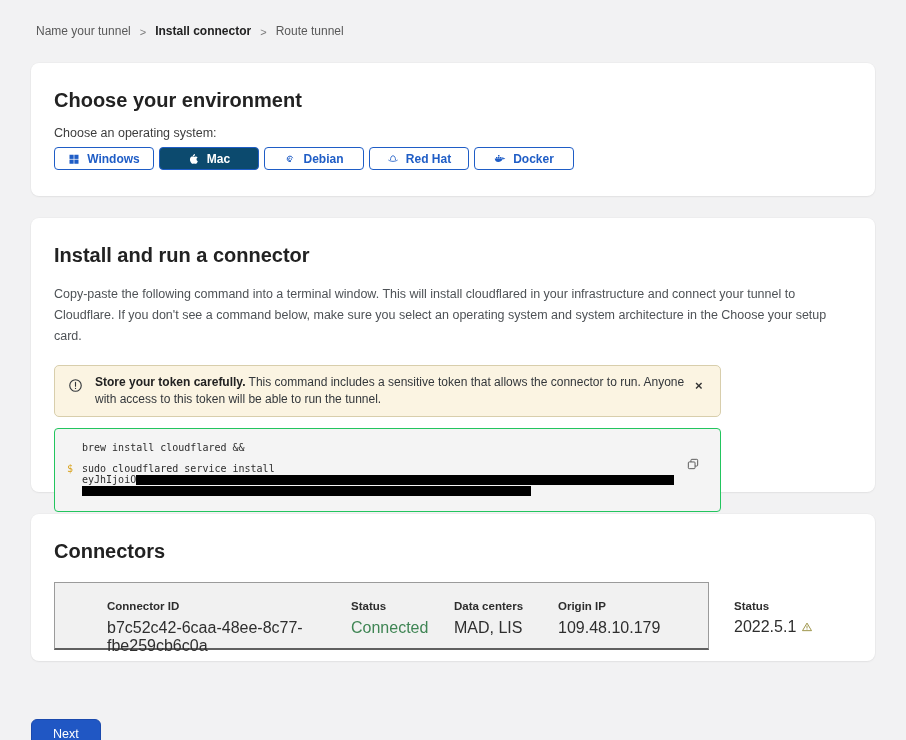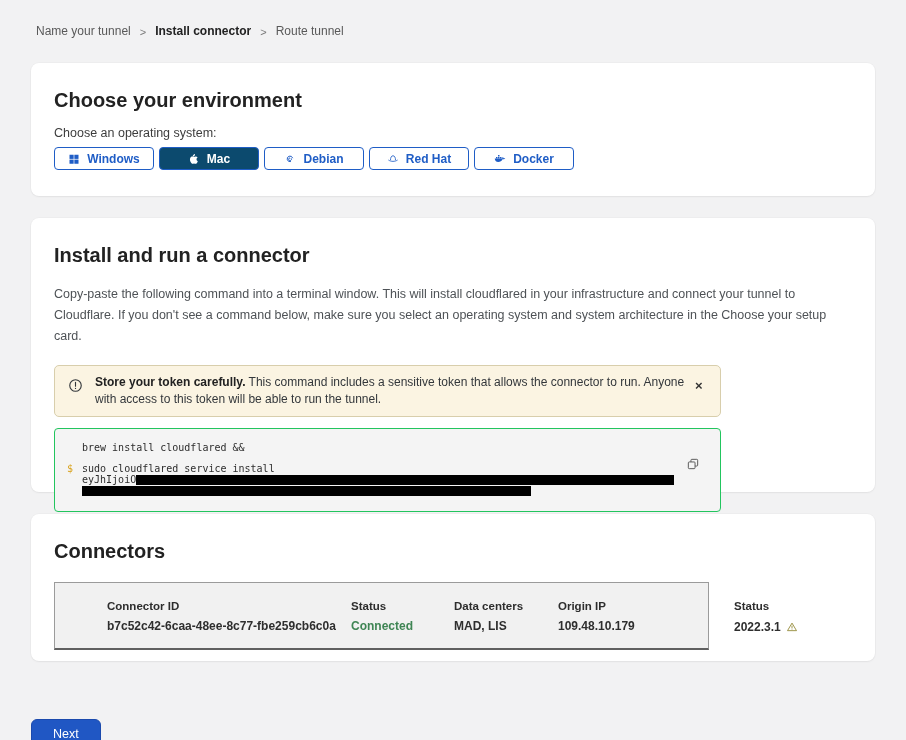--- a/index.html
+++ b/index.html
@@ -85,21 +85,21 @@
     margin-top: 19px; margin-left: 0; width: 655px; height: 68px;
     background: #f1f1f1;
     border: 1px solid #9b9b9b; border-bottom: 2px solid #606060;
     padding: 17px 10px 0 52px;
     display: grid;
     grid-template-columns: 244px 103px 104px 176px 1fr;
     grid-template-rows: 19px 16px;
     align-content: start;
   }
   .th { font-size: 11.5px; font-weight: bold; color: #2d2d2d; }
-  .td { font-size: 12px; color: #2e2e2e; font-weight: bold; }
+  .td { font-size: 16px; color: #2e2e2e; }
   .td.status { color: #3f8554; }
   .td.version { display: flex; align-items: center; gap: 5px; }
   .td.version svg { width: 12px; height: 12px; }
 
   
   .next-btn {
     margin-top: 36px; margin-left: 0;
     background: #2057c4; border: 1px solid #1b4aad; border-radius: 6px;
     color: #fff; font-size: 12.5px; font-family: "Liberation Sans", sans-serif;
     padding: 7px 21px; cursor: pointer;
@@ -240,21 +240,21 @@
       <div class="th">Status</div>
       <div class="th">Data centers</div>
       <div class="th">Origin IP</div>
       <div class="th">Status</div>
 
       <div class="td">b7c52c42-6caa-48ee-8c77-fbe259cb6c0a</div>
       <div class="td status">Connected</div>
       <div class="td">MAD, LIS</div>
       <div class="td">109.48.10.179</div>
       <div class="td version">
-        <span>2022.3.1</span>
+        <span>2022.5.1</span>
         <span style="display:flex;">
           <svg viewBox="0 0 24 24" fill="none" stroke="#8f842e" stroke-width="1.7" stroke-linejoin="round">
               <path d="M12 4.2 21 19.3H3z"></path>
               <line x1="12" y1="10" x2="12" y2="14.2" stroke-linecap="round"></line>
               <circle cx="12" cy="16.8" r=".9" fill="#8f842e" stroke="none"></circle>
             </svg>
         </span>
       </div>
     </div>
   </div>

